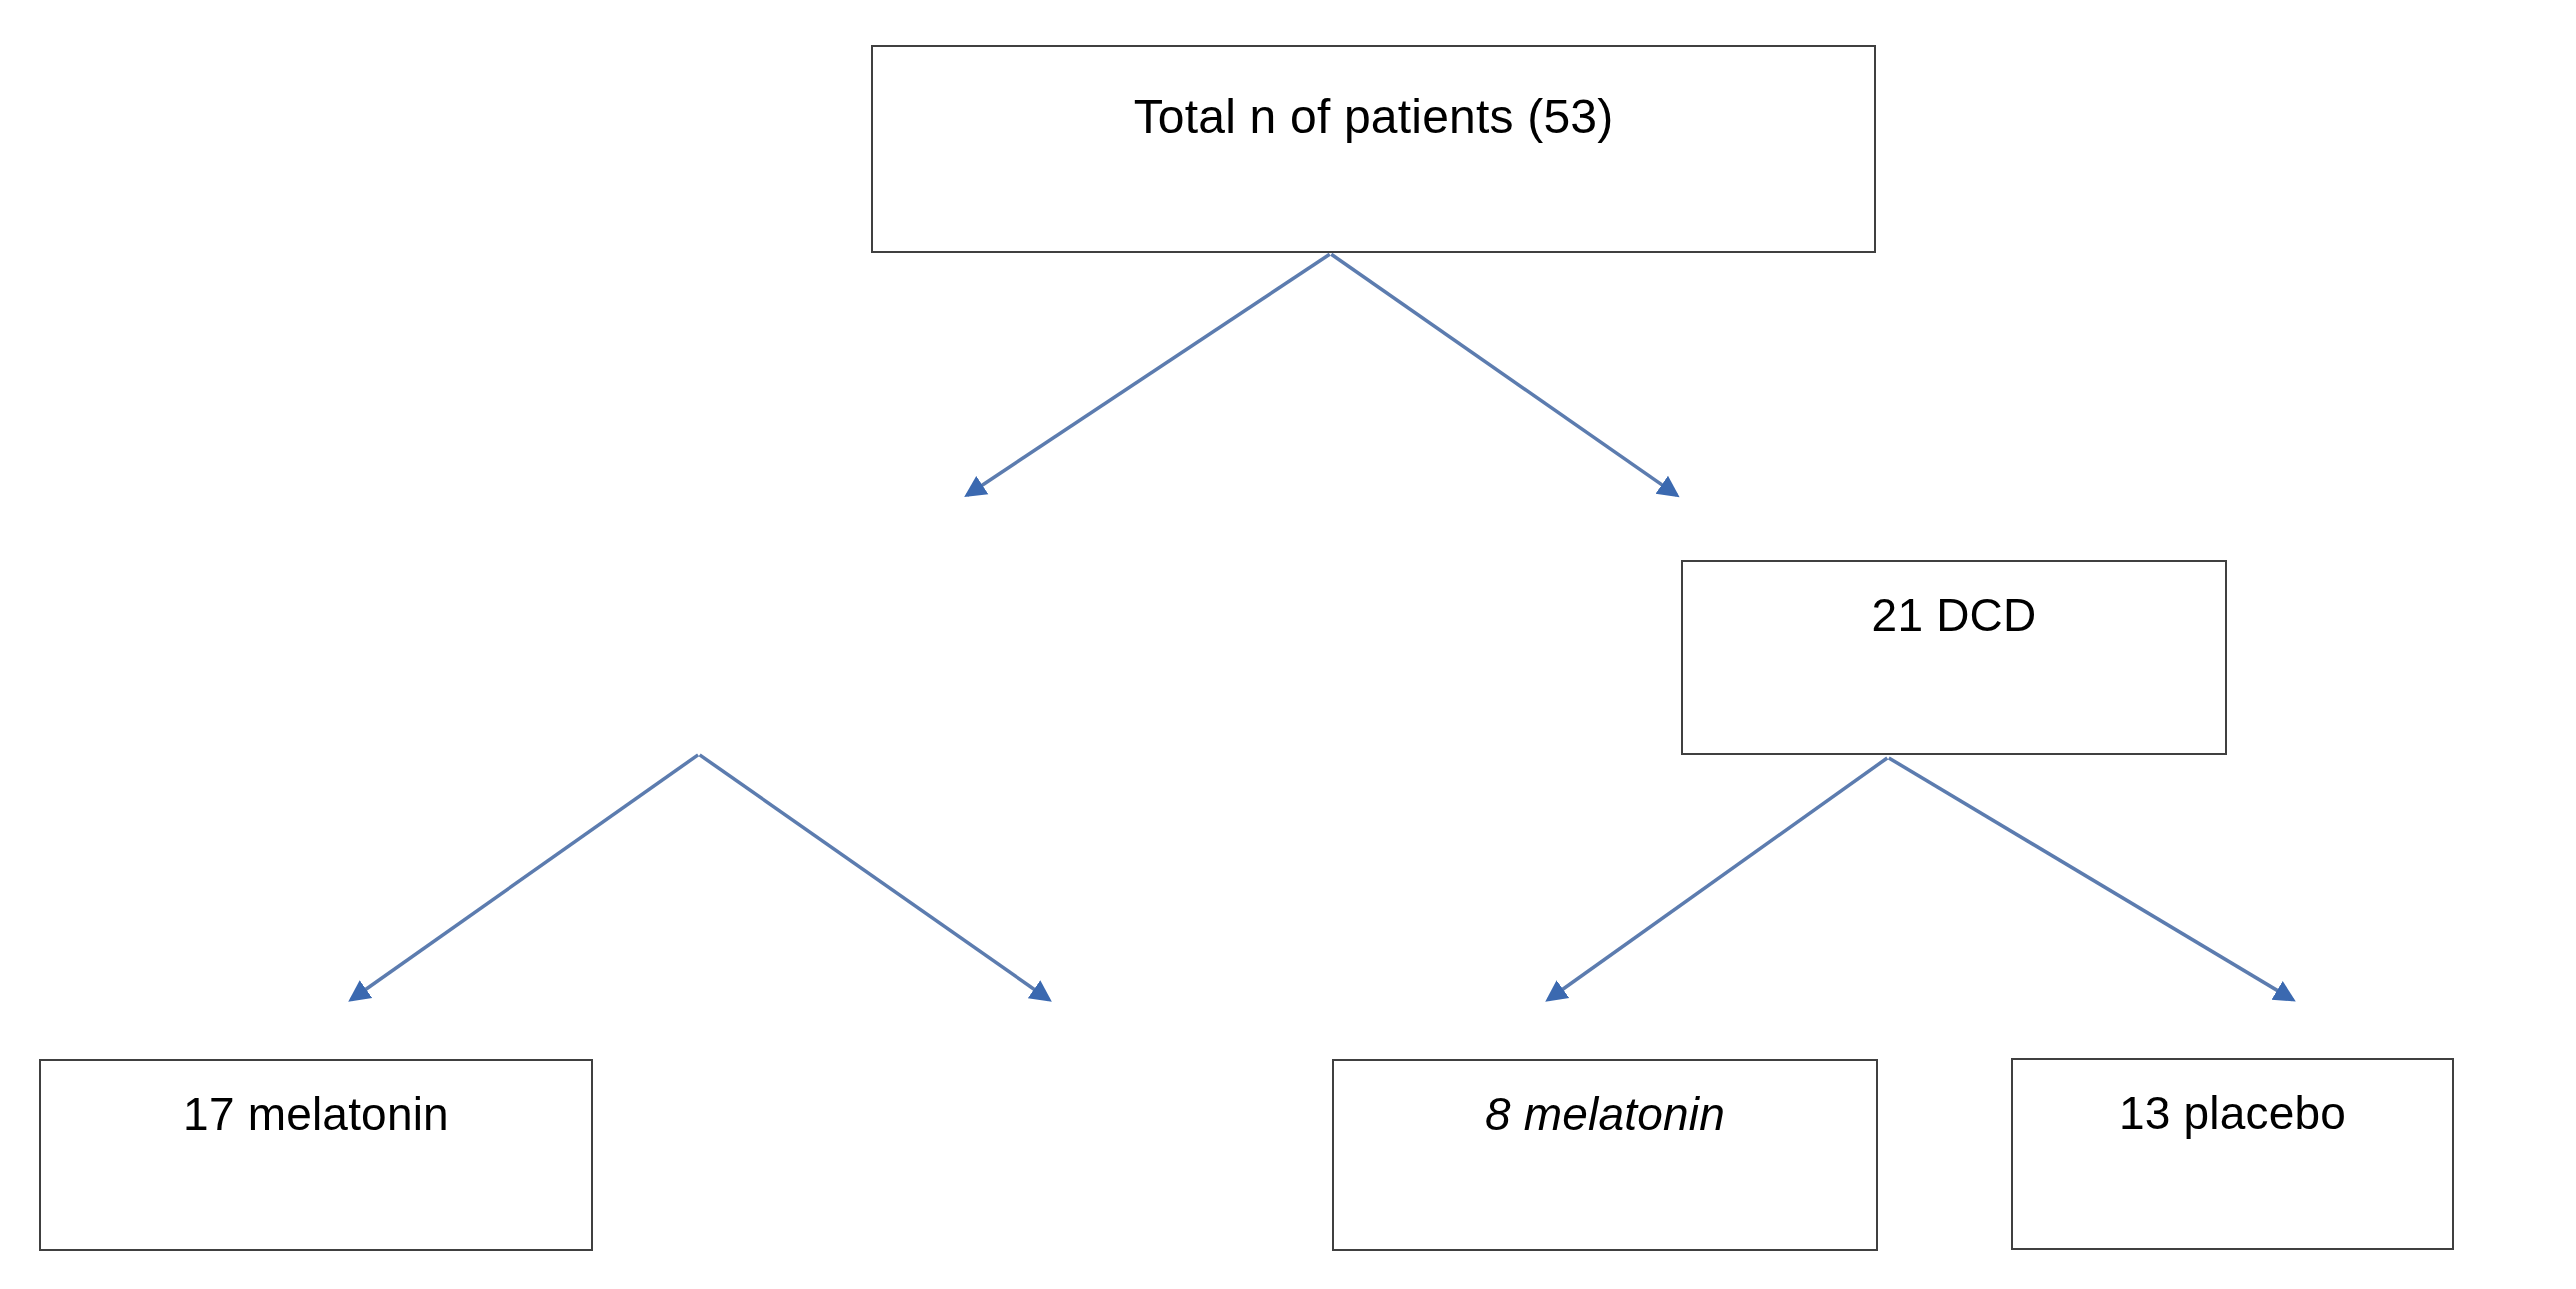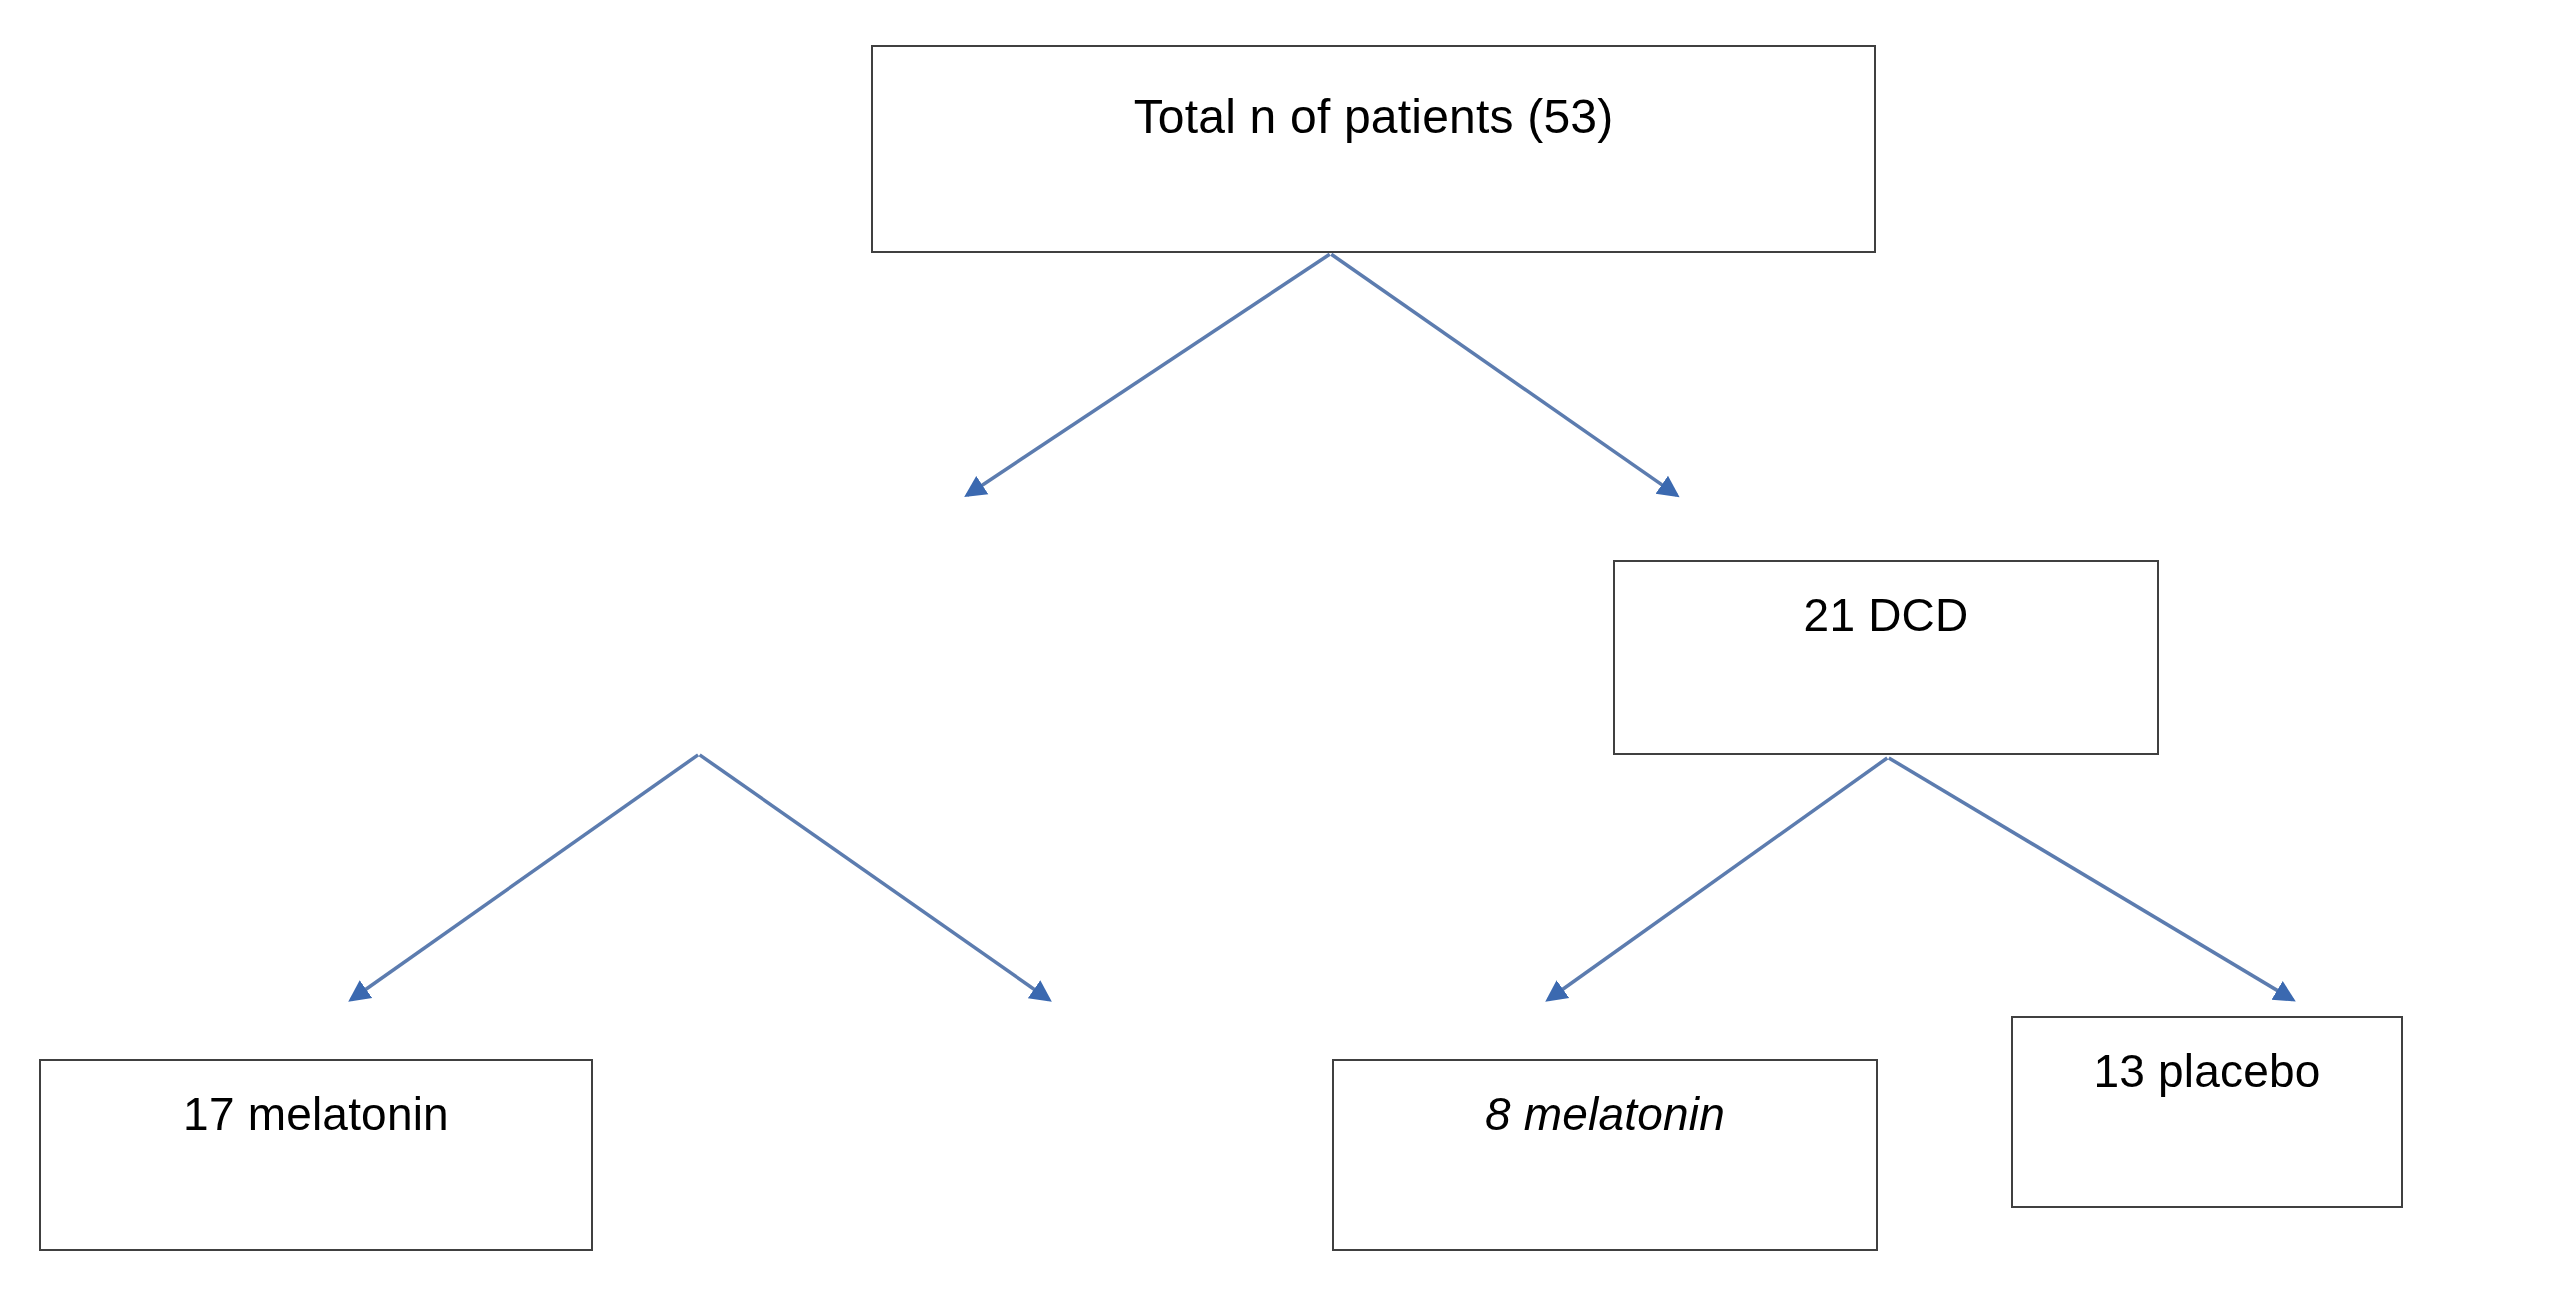--- a/index.html
+++ b/index.html
@@ -58,39 +58,39 @@
     line-height: 1;
     padding-top: 46px;
   }
   .lvl-mid-left {
     left: 499px;
     top: 555px;
     width: 546px;
     height: 192px;
   }
   .lvl-mid-right {
-    left: 1613px;
+    left: 1681px;
     top: 560px;
     width: 546px;
     height: 195px;
   }
   .lvl-mid .node-label {
     font-size: 46px;
     line-height: 1;
     padding-top: 30px;
   }
   .lvl-leaf .node-label {
     font-size: 46px;
     line-height: 1;
     padding-top: 30px;
   }
   .leaf-1 { left: 39px;   top: 1059px; width: 554px; height: 192px; }
   .leaf-2 { left: 702px;  top: 1059px; width: 546px; height: 192px; }
   .leaf-3 { left: 1332px; top: 1059px; width: 546px; height: 192px; font-style: italic; }
-  .leaf-4 { left: 2011px; top: 1016px; width: 392px; height: 192px; }
+  .leaf-4 { left: 2011px; top: 1058px; width: 443px; height: 192px; }
 </style>
 </head>
 <body>
 
 <div id="canvas">
 
   <svg class="arrow-layer" viewBox="0 0 3303 1653">
     <defs>
       <marker id="head" markerWidth="7" markerHeight="7" refX="5.2" refY="3.5" orient="auto" markerUnits="strokeWidth">
         <path d="M0,0.4 L6.2,3.5 L0,6.6 Z" fill="#3B69B0"></path>

